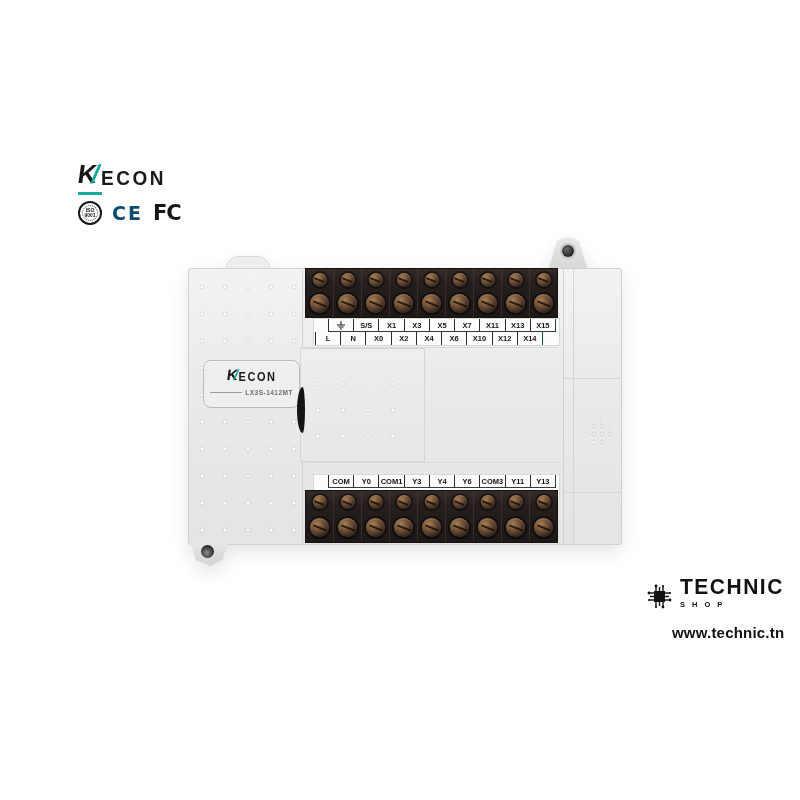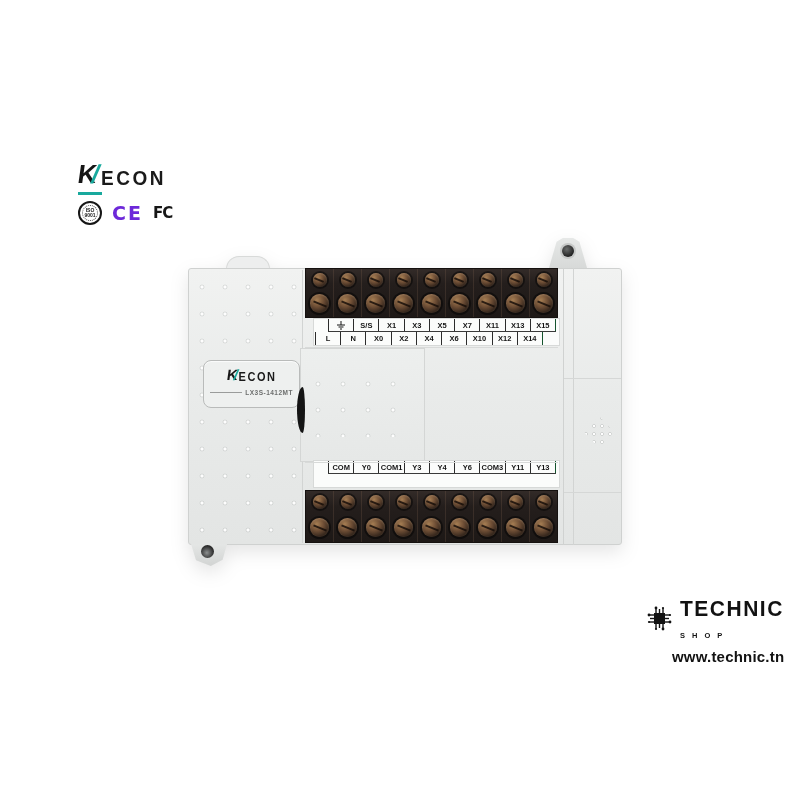--- a/index.html
+++ b/index.html
@@ -8,22 +8,22 @@
   
   .brand { position:absolute; left:78px; top:164px; }
   .wlogo { display:flex; align-items:flex-end; height:26px; }
   .wlogo .wk { font-weight:900; font-size:26px; color:#161616; letter-spacing:-2px; transform:skewX(-8deg); }
   .wlogo .wslash { font-weight:900; font-size:26px; color:#18a99d; letter-spacing:-2px; margin-left:-3px; transform:skewX(-14deg); }
   .wlogo .wrest { font-weight:800; font-size:19px; color:#1a1a1a; letter-spacing:2.5px; margin-left:4px; transform:scaleY(1.08); }
   .wunderline { width:24px; height:3px; margin-top:2px; }
   .certs { display:flex; align-items:center; gap:10px; margin-top:6px; }
   .isobadge { width:24px; height:24px; border:2px solid #161616; border-radius:50%; display:flex; flex-direction:column; align-items:center; justify-content:center; line-height:1; outline:1px dotted #444; outline-offset:-5px; }
   .isobadge span { font-size:5px; font-weight:700; color:#161616; }
-  .cemark { font-size:19px; font-weight:700; color:#6d28d9; letter-spacing:2px; font-family:"DejaVu Sans", sans-serif; }
-  .fcmark { font-size:15px; font-weight:800; color:#161616; letter-spacing:-1px; font-family:"DejaVu Sans", sans-serif; }
+  .cemark { font-size:19px; font-weight:700; color:#0c4a6e; letter-spacing:2px; font-family:"DejaVu Sans", sans-serif; }
+  .fcmark { font-size:21px; font-weight:800; color:#161616; letter-spacing:-1px; font-family:"DejaVu Sans", sans-serif; }
 
   
   .plc-wrap { position:absolute; left:188px; top:238px; width:434px; height:330px; filter:drop-shadow(0 7px 9px rgba(0,0,0,.10)); }
   .plc-body { position:absolute; left:0; top:30px; width:434px; height:277px; background:linear-gradient(180deg,#f1f2f1 0%,#e9ebea 45%,#e3e5e4 100%); border:1px solid #cfd1d0; border-radius:3px; }
 
   .ear-top { position:absolute; left:358px; top:0; width:44px; height:31px; background:linear-gradient(180deg,#e6e8e7,#d7d9d8); clip-path:polygon(6% 100%, 24% 12%, 38% 0, 62% 0, 76% 12%, 94% 100%); }
   .ear-top .hole { position:absolute; left:16px; top:7px; width:12px; height:12px; border-radius:50%; background:radial-gradient(circle at 40% 35%, #6a6d6c, #222 70%); box-shadow:0 0 0 2px #c6c8c7; }
   .bump-top { position:absolute; left:38px; top:18px; width:44px; height:13px; background:#edeeee; border:1px solid #d8dad9; border-bottom:none; border-radius:22px 22px 0 0; }
   .ear-bottom { position:absolute; left:3px; top:306px; width:36px; height:22px; background:linear-gradient(180deg,#e4e6e5,#d2d4d3); clip-path:polygon(0 0,100% 0,88% 72%,55% 100%,14% 74%); border-radius:0 0 14px 14px; }
   .ear-bottom .hole { position:absolute; left:10px; top:1px; width:13px; height:13px; border-radius:50%; background:radial-gradient(circle at 45% 60%, #8d9090, #2a2a2a 65%); }
@@ -47,23 +47,23 @@
   .screwrow.small { flex:0 0 44%; }
   .tcell { flex:1; border-right:1px solid rgba(140,110,85,.22); display:flex; align-items:center; justify-content:center; }
   .tcell:last-child { border-right:none; }
   .screw { border-radius:50%; position:relative; background:radial-gradient(circle at 36% 32%, #a67e53 0%, #6e4e35 38%, #3a2a1f 68%, #171210 100%); box-shadow:0 0 0 2px rgba(0,0,0,.45), inset 0 1px 2px rgba(255,214,170,.3); }
   .screwrow.small .screw { width:14px; height:14px; }
   .screwrow.big .screw { width:19px; height:19px; }
   .screw::after { content:""; position:absolute; left:14%; top:46%; width:72%; height:2px; background:rgba(18,10,6,.8); transform:rotate(22deg); }
 
   .lstrip { position:absolute; left:125px; width:247px; height:28px; background:#fbfcfb; border:1px solid #d7d9d8; }
   .lstrip.top { top:80px; }
-  .lstrip.bottom { top:222px; }
+  .lstrip.bottom { top:236px; }
   .lrow { display:flex; width:228px; height:13px; align-items:center; }
-  .lrow.offset { margin-left:14px; border-bottom:1px solid #3a3a3a;justify-content:center; }
+  .lrow.offset { margin-left:14px; border-bottom:1px solid #3a3a3a; }
   .lrow.base { margin-left:1px; }
   .lcell { flex:1; height:100%; display:flex; align-items:center; justify-content:center; border-left:1px solid #2c2c2c; font-size:7.5px; font-weight:700; color:#141414; letter-spacing:0; white-space:nowrap; }
   .lrow .lcell:last-child { border-right:1px solid #14532d; }
   .gnd-icon { display:block; }
 
   .mid-panel { position:absolute; left:112px; top:110px; width:125px; height:114px; background:linear-gradient(180deg,#edefee,#e6e8e7); border:1px solid #d4d6d5; }
   .mid-dots { position:absolute; left:14px; right:10px; top:32px; bottom:24px;
     background-image:radial-gradient(circle at 3px 3px, rgba(255,255,255,.95) 1.2px, rgba(186,189,188,.5) 1.9px, rgba(0,0,0,0) 2.8px);
     background-size:25px 26px; }
   .slot { position:absolute; left:-4px; top:38px; width:8px; height:46px; background:#141414; border-radius:70% 30% 30% 70% / 50% 50% 50% 50%; }
@@ -78,25 +78,25 @@
   .right-panel .seam-v { position:absolute; left:9px; top:0; width:1px; height:100%; background:#d2d4d3; }
   .right-panel .seam-h1 { position:absolute; left:0; top:110px; width:100%; height:1px; background:#d5d7d6; }
   .right-panel .seam-h2 { position:absolute; left:0; top:224px; width:100%; height:1px; background:#d5d7d6; }
   .rdots { position:absolute; left:20px; top:148px; width:30px; height:32px;
     background-image:radial-gradient(circle at 2px 2px, rgba(255,255,255,.95) 1px, rgba(186,189,188,.55) 1.5px, rgba(0,0,0,0) 2.2px);
     background-size:8px 8px; clip-path:polygon(50% 0,100% 50%,50% 100%,0 50%); }
 
   .body-seam-h { position:absolute; left:117px; width:253px; height:1px; background:#d8dad9; }
 
   
-  .seller { position:absolute; left:644px; top:598px; width:150px; }
+  .seller { position:absolute; left:644px; top:576px; width:150px; }
   .seller-top { display:flex; align-items:flex-start; gap:6px; }
   .chip-icon { flex:0 0 30px; margin-top:2px; }
   .tname { font-size:21px; font-weight:800; color:#121212; letter-spacing:1.5px; line-height:1; transform:scaleY(1.05); }
-  .tsub { font-size:7.5px; font-weight:700; color:#121212; letter-spacing:7px; margin-top:12px; }
+  .tsub { font-size:7.5px; font-weight:700; color:#121212; letter-spacing:7px; margin-top:3px; }
   .turl { font-size:15px; font-weight:800; color:#121212; margin-top:8px; margin-left:28px; letter-spacing:.2px; }
 </style>
 </head>
 <body>
 
 <div class="brand">
   <div class="wlogo">
     <span class="wk">K</span>
       <span class="wslash">/</span>
       <span class="wrest">ECON</span>

